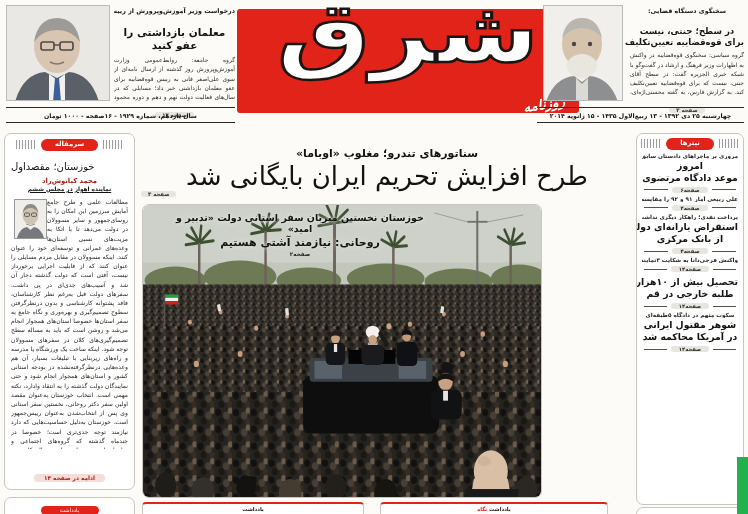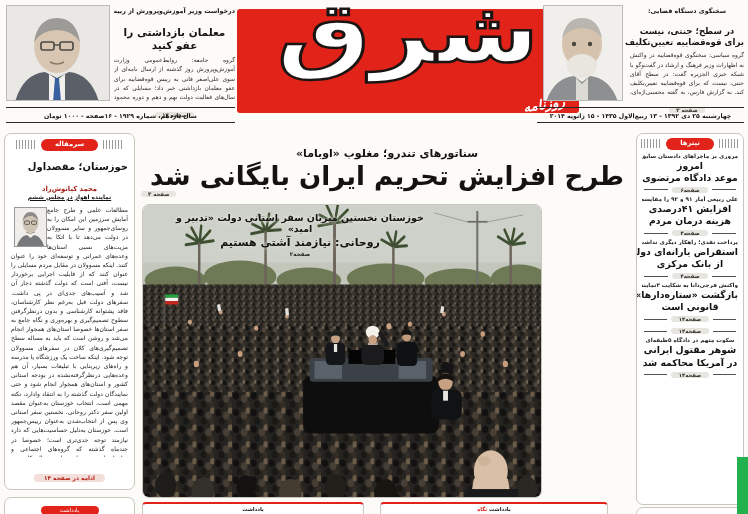--- a/index.html
+++ b/index.html
@@ -36,43 +36,43 @@
         border-radius:3px;overflow:visible;}
   .logo-word{position:absolute;top:-26px;left:0;width:100%;text-align:center;
              font-size:84px;font-weight:bold;color:#fff;line-height:1.2;
              -webkit-text-stroke:2.5px #1a1512;transform:scaleX(1.25);transform-origin:center;}
   .logo-sub{position:absolute;bottom:1px;right:14px;color:#fff;font-size:13.5px;font-weight:bold;
             font-style:italic;transform:rotate(-9deg);}
 
   
   .lead{position:absolute;top:131px;left:140px;width:494px;text-align:center;margin-top:16px;}
   .lead-kicker{font-size:11px;font-weight:bold;}
-  .lead-title{font-size:26px;font-weight:bold;white-space:nowrap;letter-spacing:-0.3px;margin-top:1px;}
+  .lead-title{font-size:26px;font-weight:normal;white-space:nowrap;letter-spacing:-0.3px;margin-top:1px;}
   .lead-page{position:absolute;top:189px;left:141px;}
 
   
   .photo-box{position:absolute;top:204px;left:142px;width:400px;height:294px;padding:0;overflow:hidden;}
   .photo-box svg.scene{display:block;width:100%;height:100%;}
   .photo-overlay{position:absolute;top:7px;left:22px;width:270px;text-align:center;z-index:2;}
   .photo-overlay .pk{font-size:9.5px;font-weight:bold;text-shadow:0 0 3px #e7e7e2,0 0 5px #e7e7e2;}
   .photo-overlay .pt{font-size:11px;font-weight:bold;margin-top:2px;text-shadow:0 0 3px #dfe0da,0 0 6px #dfe0da;}
   .photo-overlay .pp{font-size:5.6px;font-weight:bold;margin-top:2px;color:#222;}
   .photo-credit{position:absolute;bottom:34px;left:2px;z-index:2;font-size:5.4px;color:#1c1c1c;
                 writing-mode:vertical-rl;transform:rotate(180deg);letter-spacing:.5px;opacity:.85;}
 
   
   .pillrow{display:flex;align-items:center;justify-content:center;gap:5px;}
   .bars{height:9px;flex:0 0 20px;background:repeating-linear-gradient(90deg,#9a9a96 0 1px,transparent 1px 3px);}
   .pill{background:var(--red);color:#fff;font-size:6.8px;font-weight:bold;border-radius:8px;
         padding:1px 14px 2px;line-height:1.3;white-space:nowrap;}
 
   
   .editorial{position:absolute;top:133px;left:4px;width:131px;height:357px;padding:5px 6px;}
-  .ed-title{text-align:right;font-size:10px;font-weight:bold;margin-top:10px;}
-  .ed-author{text-align:center;font-size:6.8px;font-weight:bold;color:#a32018;margin-top:13px;}
+  .ed-title{text-align:left;font-size:10px;font-weight:normal;margin-top:10px;}
+  .ed-author{text-align:center;font-size:6.8px;font-weight:bold;color:#a32018;margin-top:5px;}
   .ed-role{text-align:center;font-size:5.8px;font-weight:bold;text-decoration:underline;margin-top:1px;}
   .ed-body{font-size:6.05px;line-height:1.52;text-align:justify;margin-top:5px;max-height:252px;overflow:hidden;color:#26231f;}
   .ed-photo{float:left;width:33px;height:40px;margin:2px 0 2px 3px;border:1px solid #999;background:#f0efec;}
   .ed-more{position:absolute;bottom:5px;left:0;width:100%;text-align:center;}
   .ed-more span{display:inline-block;background:#f4ded9;color:#b3221a;border-radius:5px;
                 font-size:5.8px;font-weight:bold;padding:1px 10px;}
   .cutbox-left{position:absolute;top:497px;left:4px;width:131px;height:30px;text-align:center;padding-top:2px;}
   .cutbox-right{position:absolute;top:507px;left:636px;width:108px;height:20px;text-align:center;padding-top:2px;}
   .cutpill{display:inline-block;background:var(--red);border-radius:8px;width:58px;height:9px;color:#fff;
            font-size:5.5px;line-height:9px;overflow:hidden;}
@@ -388,53 +388,49 @@
         <div>امروز</div>
           <div>موعد دادگاه مرتضوی</div>
       </div>
       <div class="pagemark">
           <span>صفحه۶</span>
         </div>
     </div>
 
     <div class="sb-item">
       <div class="sb-kicker">علی ربیعی آمار ۹۱ و ۹۲ را مقایسه کرد</div>
-      <div class="sb-title">
-        <div>افزایش ۴۱درصدی</div>
-          <div>هزینه درمان مردم</div>
-      </div>
       <div class="pagemark">
           <span>صفحه۴</span>
         </div>
     </div>
 
     <div class="sb-item">
       <div class="sb-kicker">پرداخت نقدی؛ راهکار دیگری نداشت</div>
       <div class="sb-title">
         <div>استقراض یارانه‌ای دولت</div>
           <div>از بانک مرکزی</div>
       </div>
       <div class="pagemark">
           <span>صفحه۴</span>
         </div>
     </div>
 
     <div class="sb-item">
       <div class="sb-kicker">واکنش فرجی‌دانا به شکایت ۳نماینده</div>
+      <div class="pagemark">
+          <span>صفحه۱۴</span>
+        </div>
+    </div>
+
+    <div class="sb-item">
+      <div class="sb-kicker"></div>
       <div class="sb-title">
-        <div>بازگشت «ستاره‌دارها»</div>
-          <div>قانونی است</div>
-      </div>
-      <div class="pagemark">
-          <span>صفحه۱۴</span>
-        </div>
-    </div>
-
-    <div class="sb-item">
-      <div class="sb-kicker"></div>
+        <div>تحصیل بیش از ۱۰هزار</div>
+          <div>طلبه خارجی در قم</div>
+      </div>
       <div class="pagemark">
           <span>صفحه۱۴</span>
         </div>
     </div>
 
     <div class="sb-item">
       <div class="sb-kicker">سکوت متهم در دادگاه ۵طبقه‌ای</div>
       <div class="sb-title">
         <div>شوهر مقتول ایرانی</div>
           <div>در آمریکا محاکمه شد</div>

